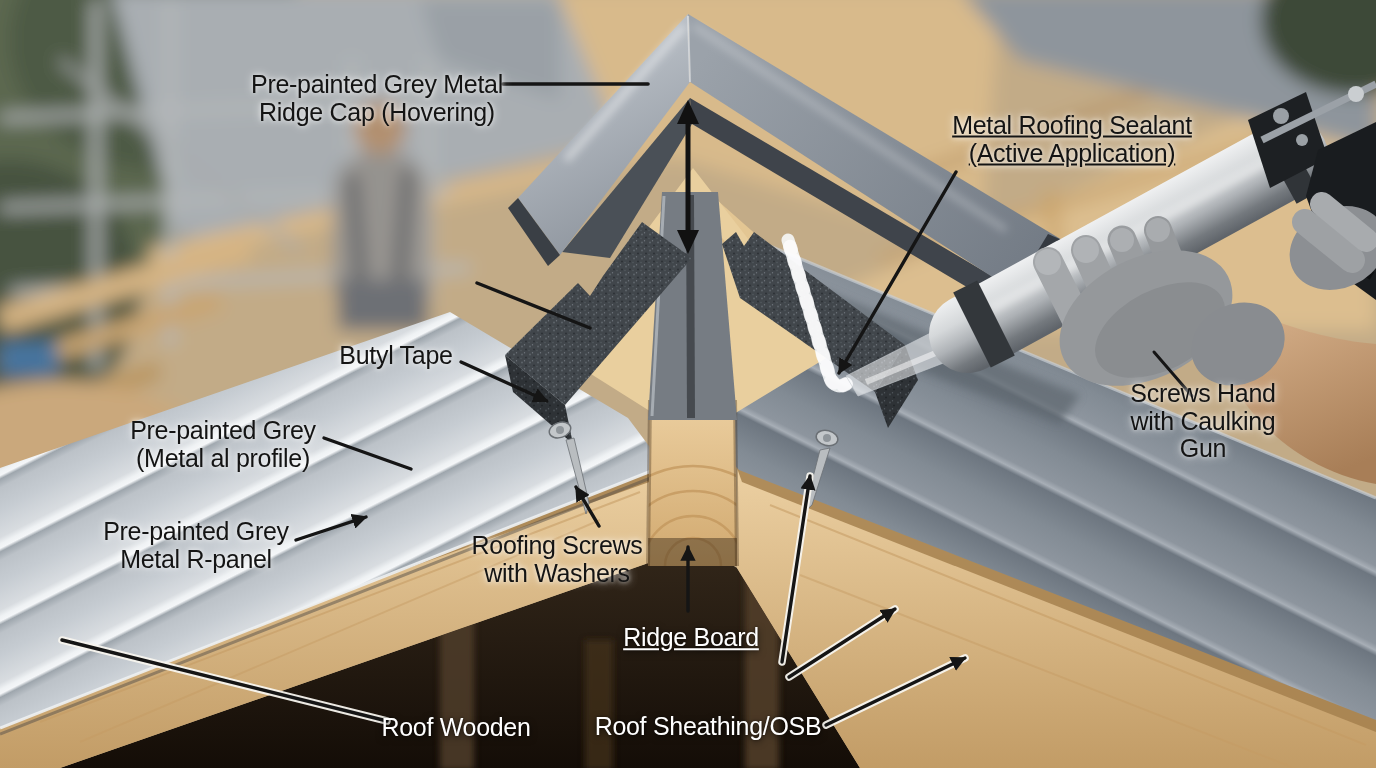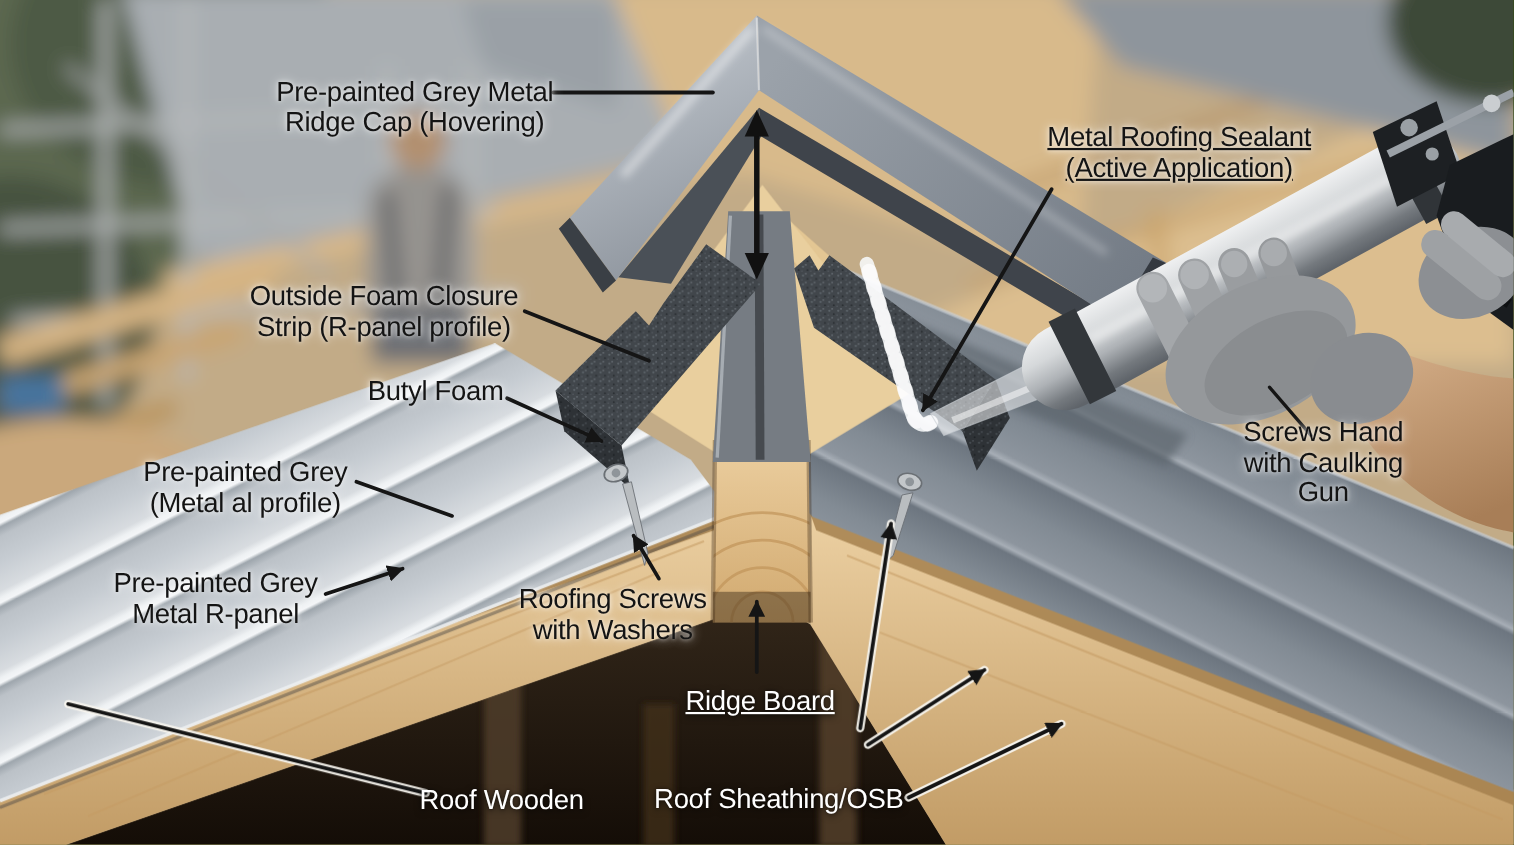--- a/index.html
+++ b/index.html
@@ -279,23 +279,21 @@
       <line x1="387" y1="721" x2="62" y2="640" stroke="#f7f4ee" stroke-width="7.5" opacity="0.95"></line>
       <line x1="387" y1="721" x2="62" y2="640"></line>
     </g>
   </g>
 </svg>
 
   <div class="label dark" style="left:377px; top:98px;">Pre-painted Grey Metal
 Ridge Cap (Hovering)</div>
   <div class="label dark" style="left:1072px;top:139px;text-decoration:underline;">Metal Roofing Sealant
 (Active Application)</div>
-  <div class="label dark" style="left:349px; top:284px;">Outside Foam Closure
-Strip (R-panel profile)</div>
-  <div class="label dark" style="left:396px; top:356px;">Butyl Foam</div>
+  <div class="label dark" style="left:396px; top:356px;">Butyl Tape</div>
   <div class="label dark" style="left:223px; top:444px;">Pre-painted Grey
 (Metal al profile)</div>
   <div class="label dark" style="left:196px; top:545px;">Pre-painted Grey
 Metal R-panel</div>
   <div class="label dark" style="left:557px; top:559px;">Roofing Screws
 with Washers</div>
   <div class="label light" style="left:691px; top:638px;text-decoration:underline;">Ridge Board</div>
   <div class="label light" style="left:708px; top:727px;text-align:center;">Roof Sheathing/OSB</div>
   <div class="label light" style="left:456px; top:728px;">Roof Wooden</div>
   <div class="label dark" style="left:1203px;top:421px;">Screws Hand

